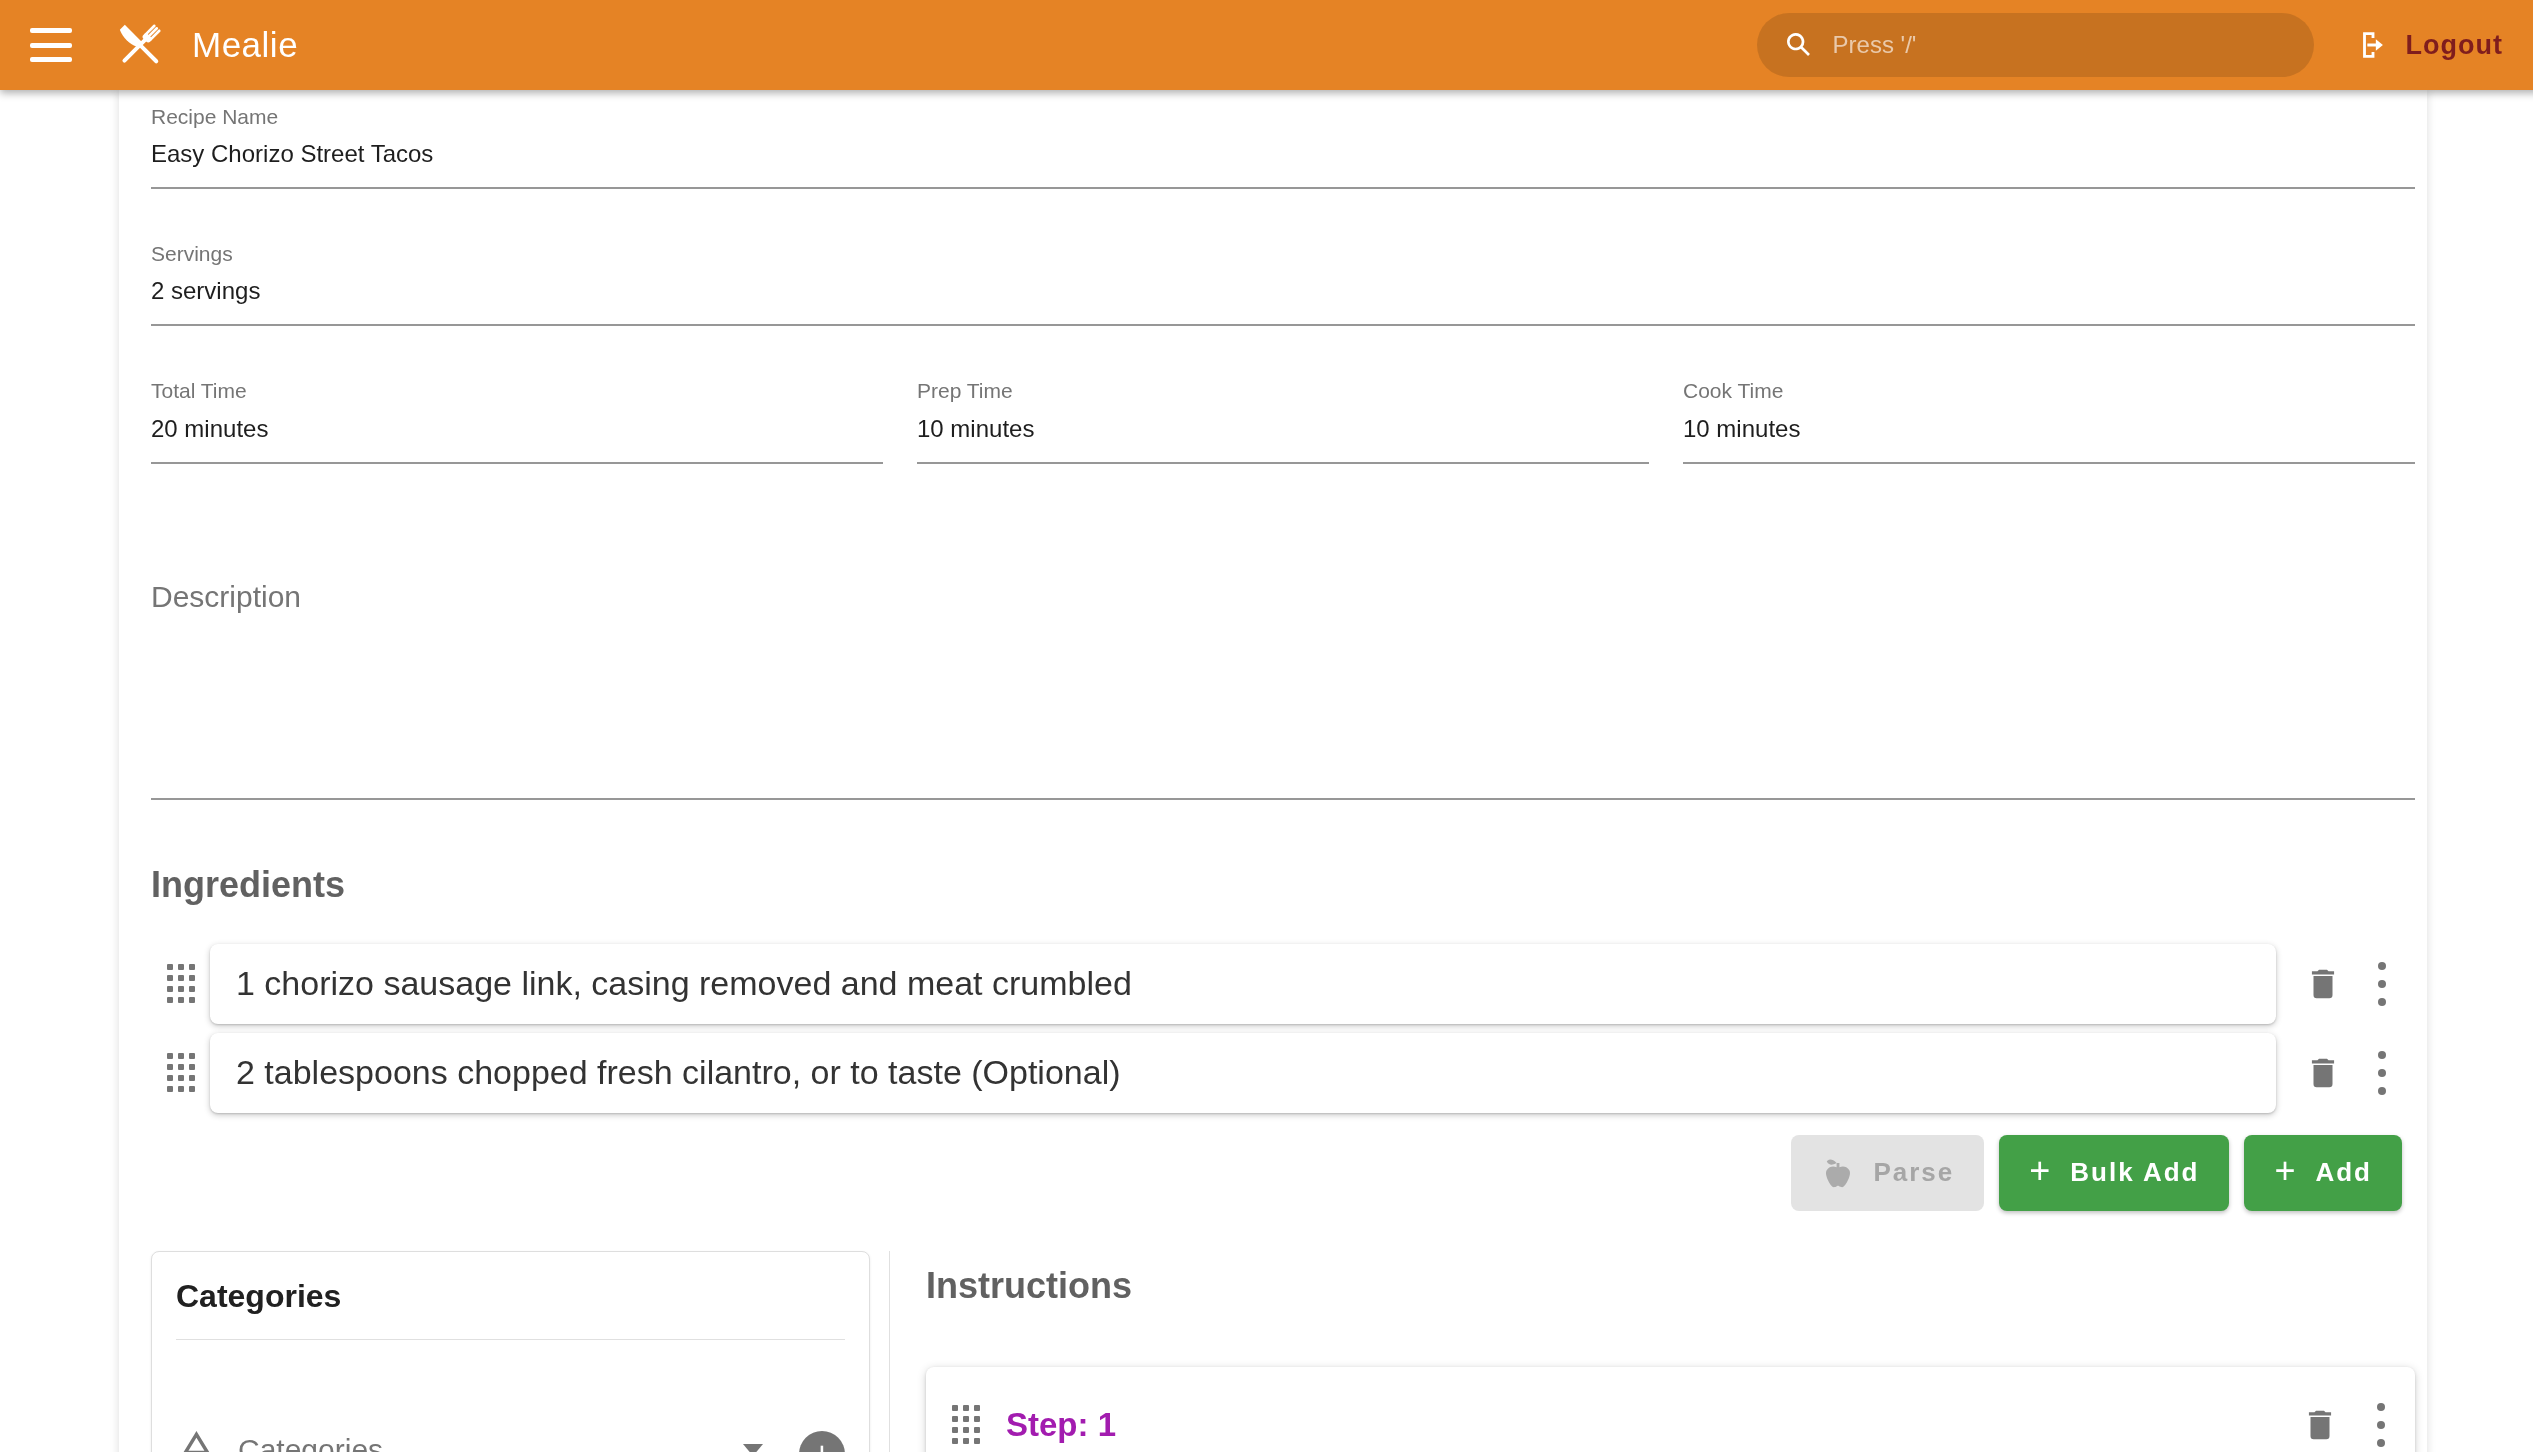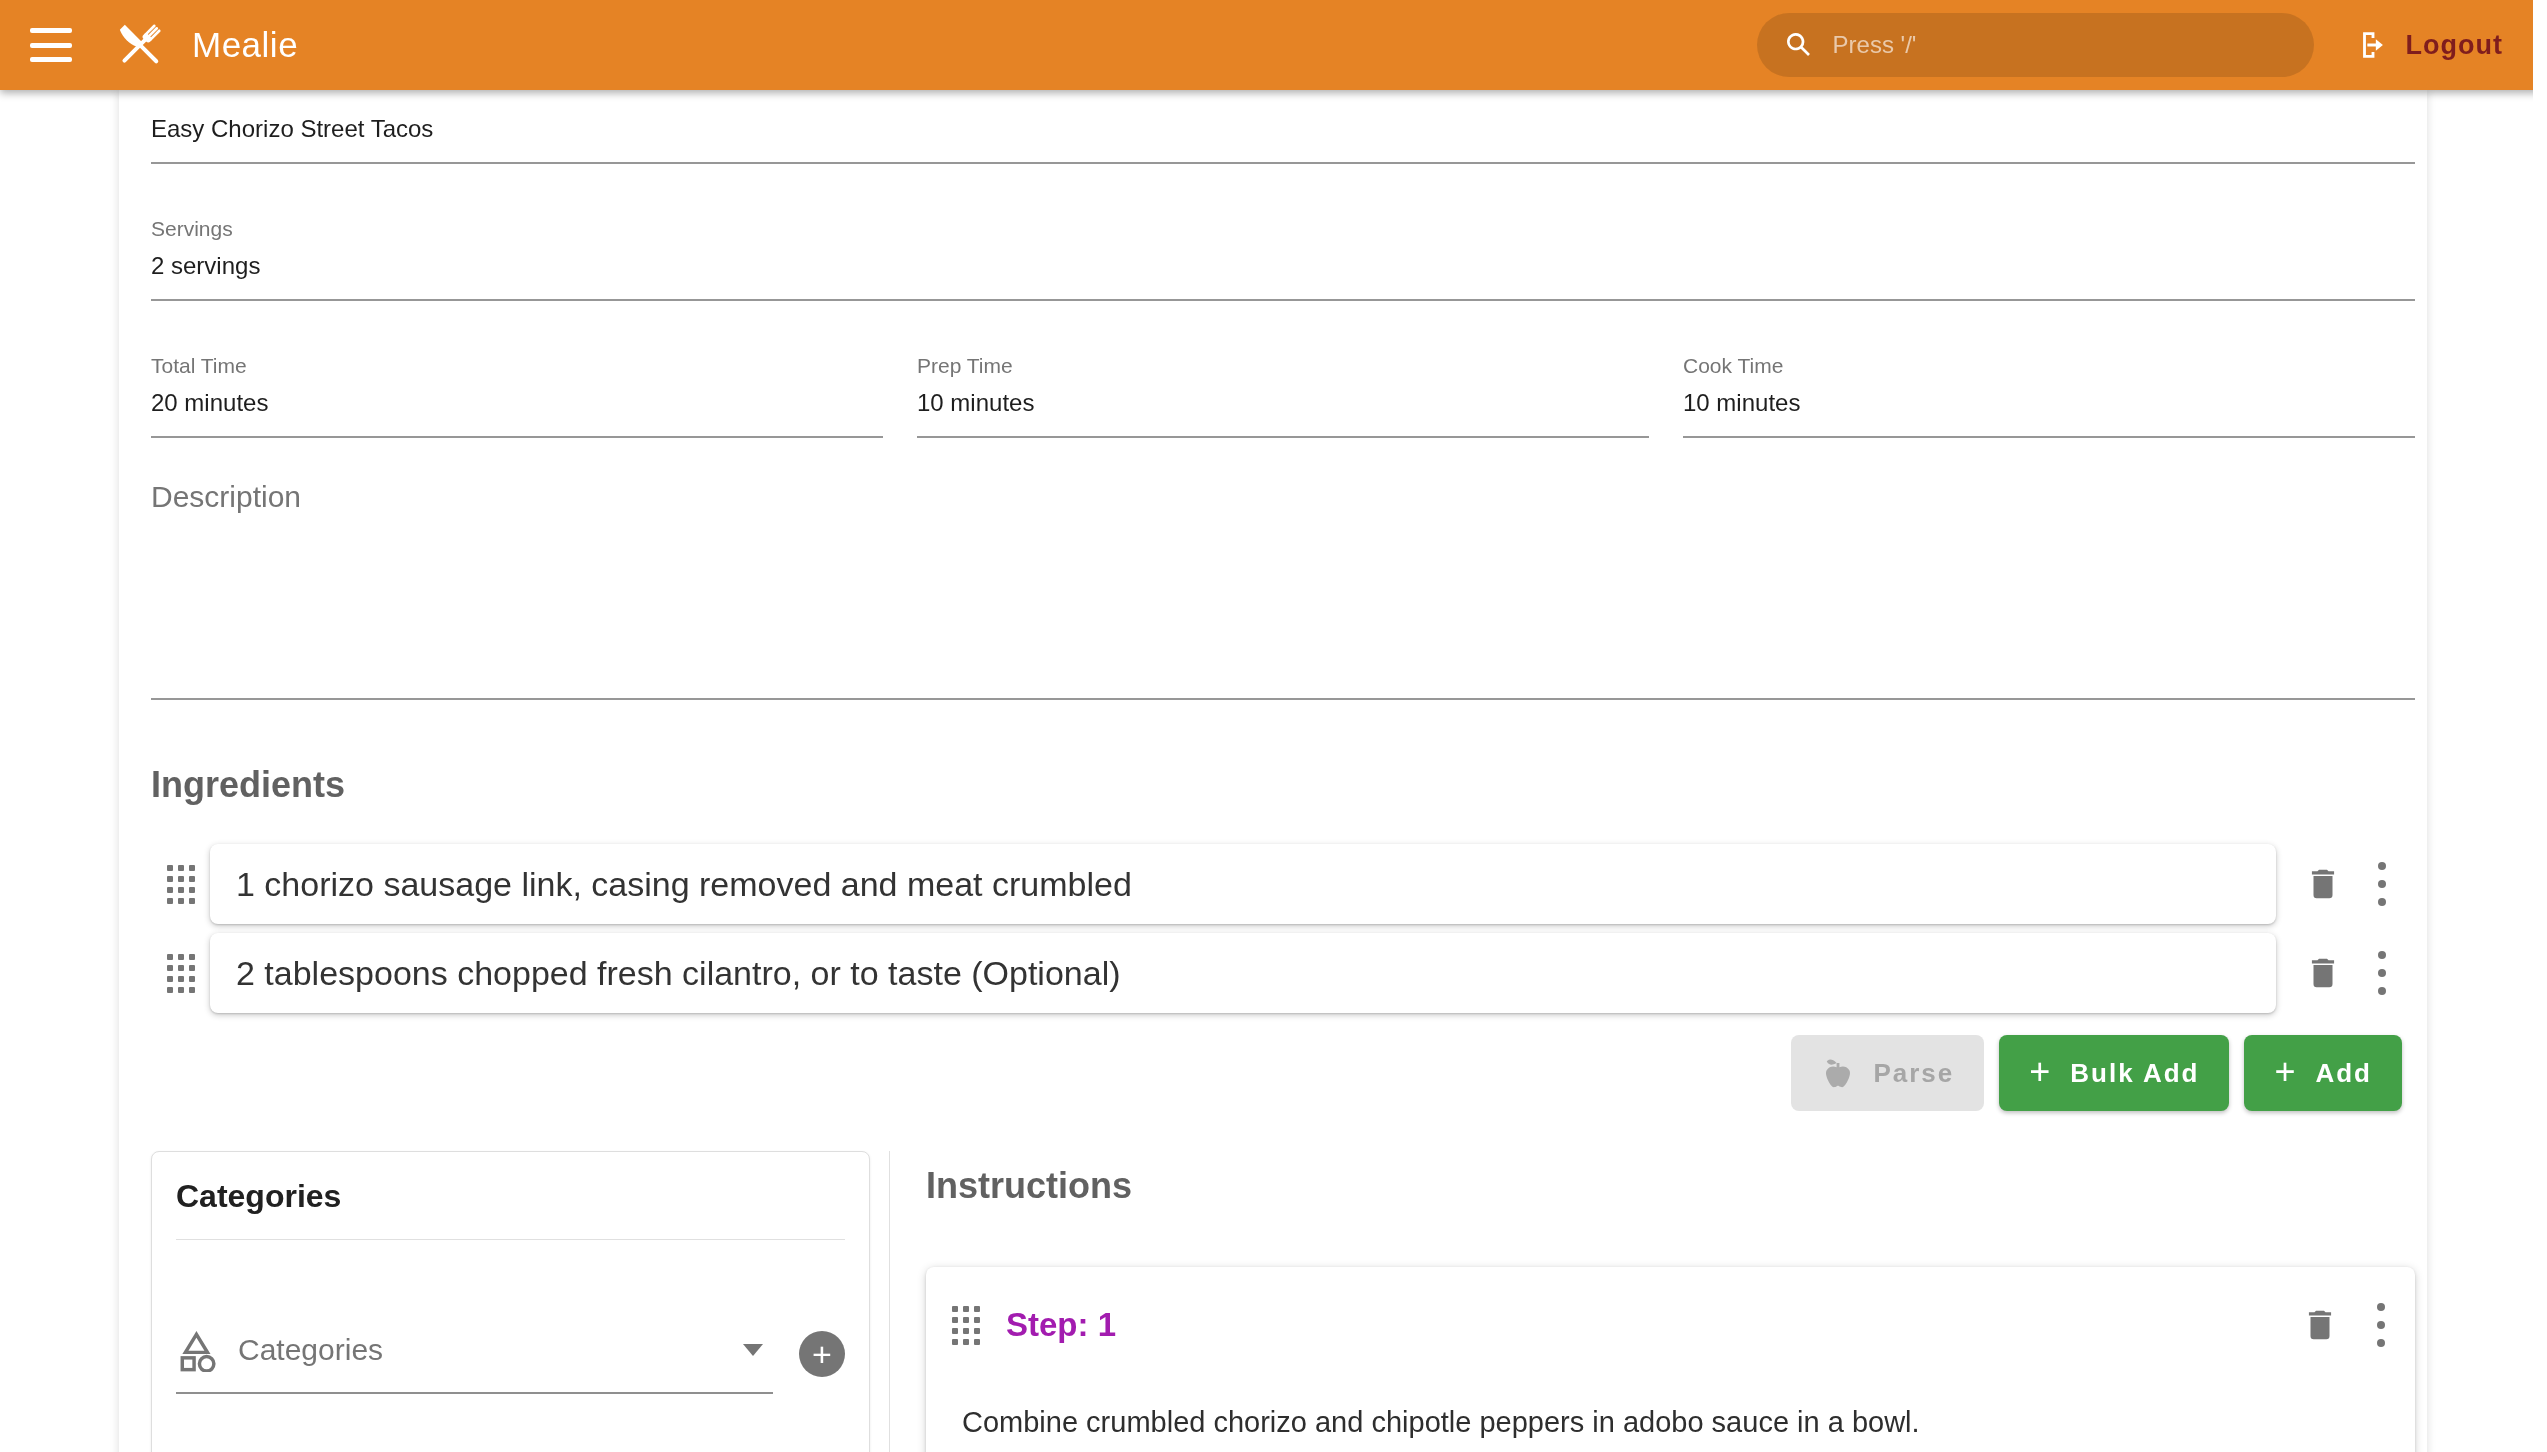--- a/index.html
+++ b/index.html
@@ -44,21 +44,21 @@
   }
 
   .f-label { font-size:21px; color:#757575; line-height:1.2; }
   .f-value { font-size:24px; color:#1e1e1e; margin-top:9px; line-height:1.3; min-height:36px; }
   .f-line  { border-bottom:2px solid #979797; margin-top:13px; }
 
   .field-servings { margin-top:52px; }
   .times-row { margin-top:52px; display:flex; gap:34px; }
   .times-row .tcol { flex:1; }
 
-  .field-description { margin-top:42px; }
+  .field-description { margin-top:116px; }
   .desc-label { font-size:30px; color:#757575; }
   .desc-space { height:171px; }
 
   .section-h { font-size:36px; font-weight:700; color:#616161; }
   .ing-heading { margin-top:64px; }
 
   .ing-rows { margin-top:38px; }
   .ing-row { display:flex; align-items:center; height:80px; margin-bottom:9px; }
 
   .drag-handle {
@@ -181,20 +181,21 @@
       <path d="M5 3h8v4h-2V5H7v14h4v-2h2v4H5V3z"></path>
       <path d="M14 8l5 4-5 4v-3H8v-2h6V8z"></path>
     </svg>
     <span>Logout</span>
   </div>
 </header>
 
 <main class="sheet">
 
   <div class="field">
+    <div class="f-label">Recipe Name</div>
     <div class="f-value">Easy Chorizo Street Tacos</div>
     <div class="f-line"></div>
   </div>
 
   <div class="field field-servings">
     <div class="f-label">Servings</div>
     <div class="f-value">2 servings</div>
     <div class="f-line"></div>
   </div>
 

